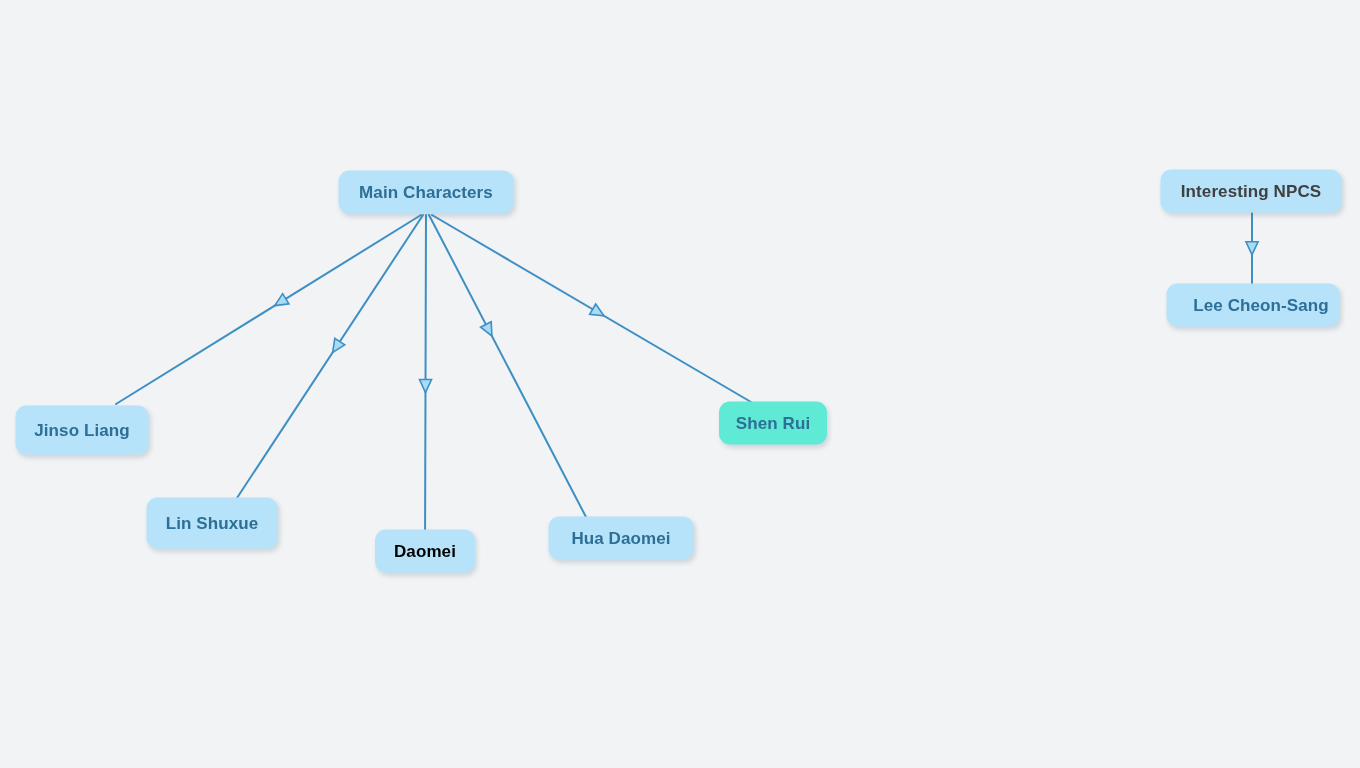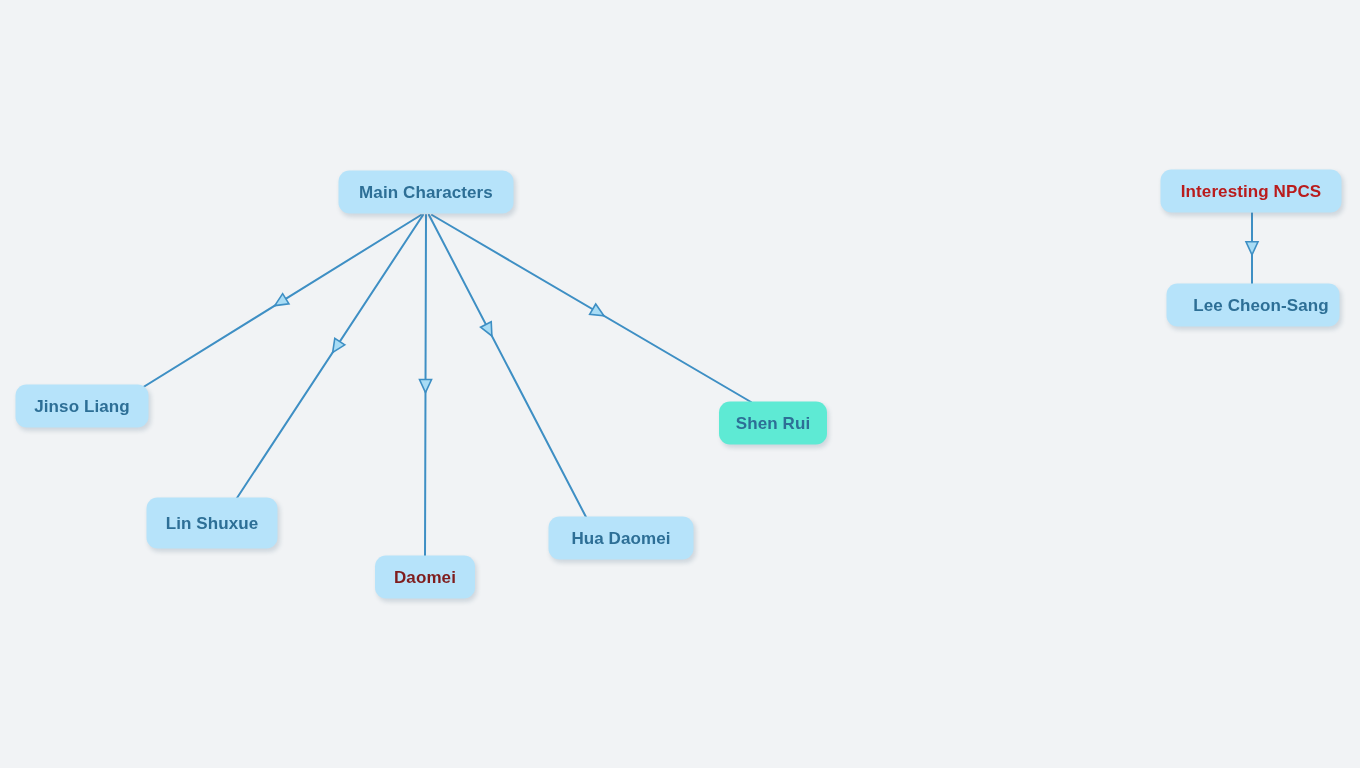--- a/index.html
+++ b/index.html
@@ -77,35 +77,35 @@
       </g>
       <g>
         <line x1="1252" y1="213" x2="1252" y2="284" stroke="#3e8fc4" stroke-width="2" stroke-linecap="round"></line>
         <polygon points="-6,-6 -6,6 7,0" fill="#a8dcf5" stroke="#3e8fc4" stroke-width="1.6" stroke-linejoin="miter" transform="translate(1252,247.79) rotate(90)"></polygon>
       </g>
     </svg>
   <div id="node-layer">
       <div class="node" style="left: 426px; top: 192px; width: 175px; height: 43px; background: rgb(182, 227, 250); color: rgb(45, 111, 150); text-align: right;">
         <span class="node-label">Main Characters</span>
       </div>
-      <div class="node" style="left: 82px; top: 406px; width: 133px; height: 43px; background: rgb(182, 227, 250); color: rgb(45, 111, 150);">
+      <div class="node" style="left: 82px; top: 430px; width: 133px; height: 49px; background: rgb(182, 227, 250); color: rgb(45, 111, 150);">
         <span class="node-label">Jinso Liang</span>
       </div>
       <div class="node" style="left: 212px; top: 523px; width: 131px; height: 51px; background: rgb(182, 227, 250); color: rgb(45, 111, 150);">
         <span class="node-label">Lin Shuxue</span>
       </div>
-      <div class="node" style="left: 425px; top: 577px; width: 100px; height: 43px; background: rgb(182, 227, 250); color: #7f1d1d;">
+      <div class="node" style="left: 425px; top: 551px; width: 100px; height: 43px; background: rgb(182, 227, 250); color: #000000;">
         <span class="node-label">Daomei</span>
       </div>
       <div class="node" style="left: 621px; top: 538px; width: 145px; height: 43px; background: rgb(182, 227, 250); color: rgb(45, 111, 150);">
         <span class="node-label">Hua Daomei</span>
       </div>
       <div class="node" style="left: 773px; top: 423px; width: 108px; height: 43px; background: #5eead4; color: rgb(45, 111, 150);">
         <span class="node-label">Shen Rui</span>
       </div>
-      <div class="node" style="left: 1251px; top: 191px; width: 181px; height: 43px; background: rgb(182, 227, 250); color: #b91c1c; justify-content: center;">
+      <div class="node" style="left: 1251px; top: 191px; width: 181px; height: 43px; background: rgb(182, 227, 250); color: #404040; justify-content: center;">
         <span class="node-label">Interesting NPCS</span>
       </div>
       <div class="node" style="left: 1253px; top: 305px; width: 173px; height: 43px; background: rgb(182, 227, 250); color: rgb(45, 111, 150); padding-left: 32px;">
         <span class="node-label">Lee Cheon-Sang</span>
       </div>
     </div>
 </div>
 
 </body></html>

